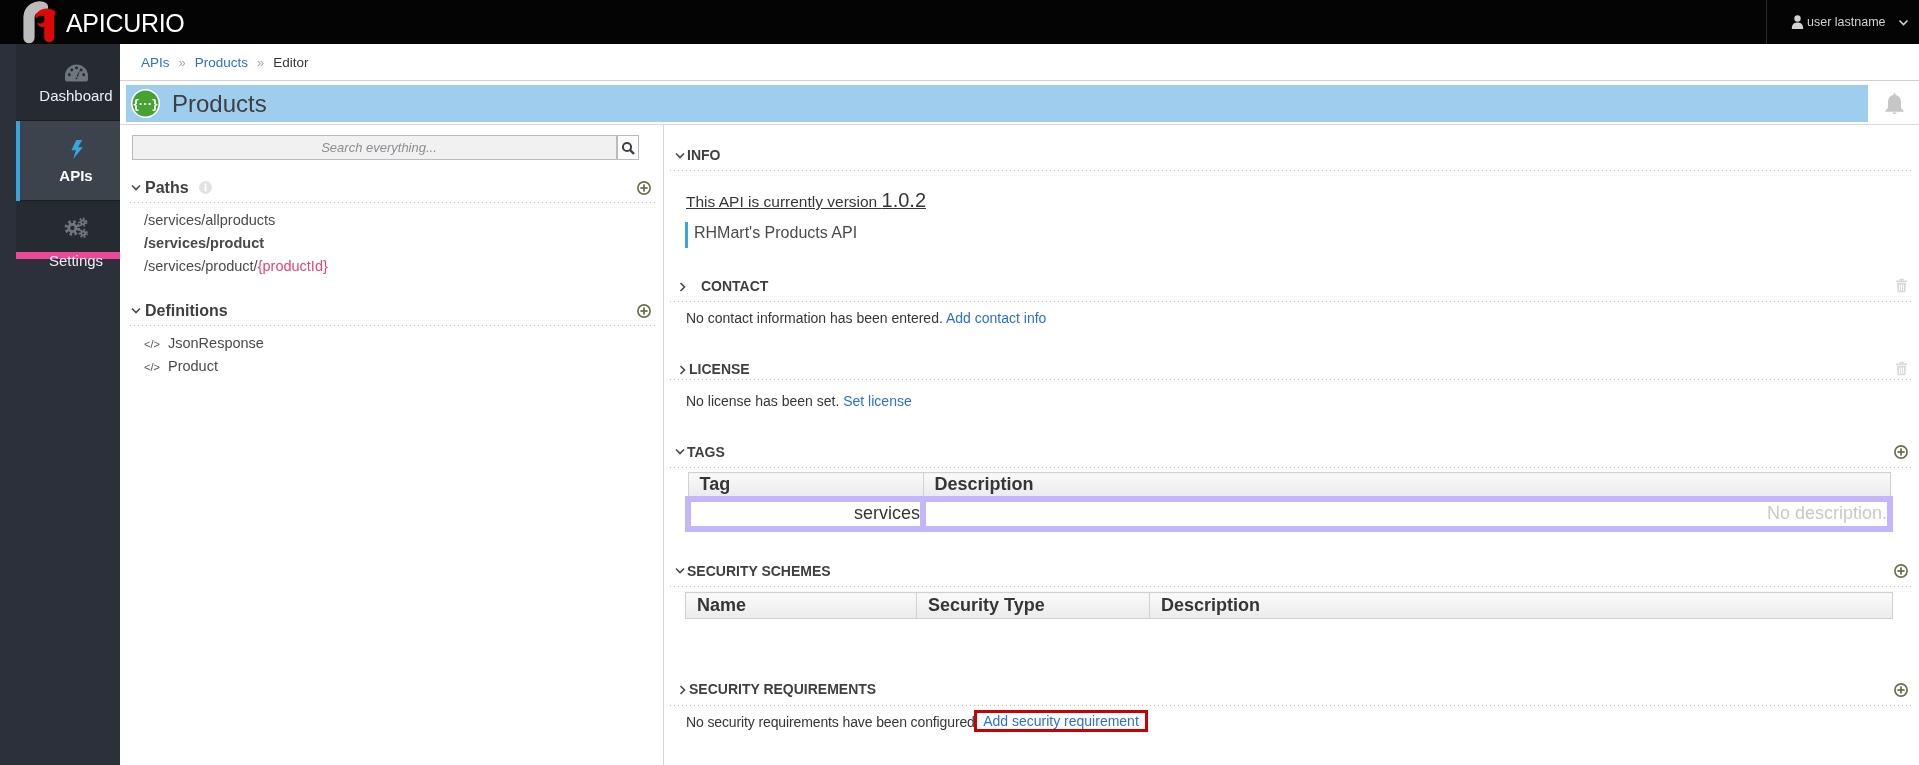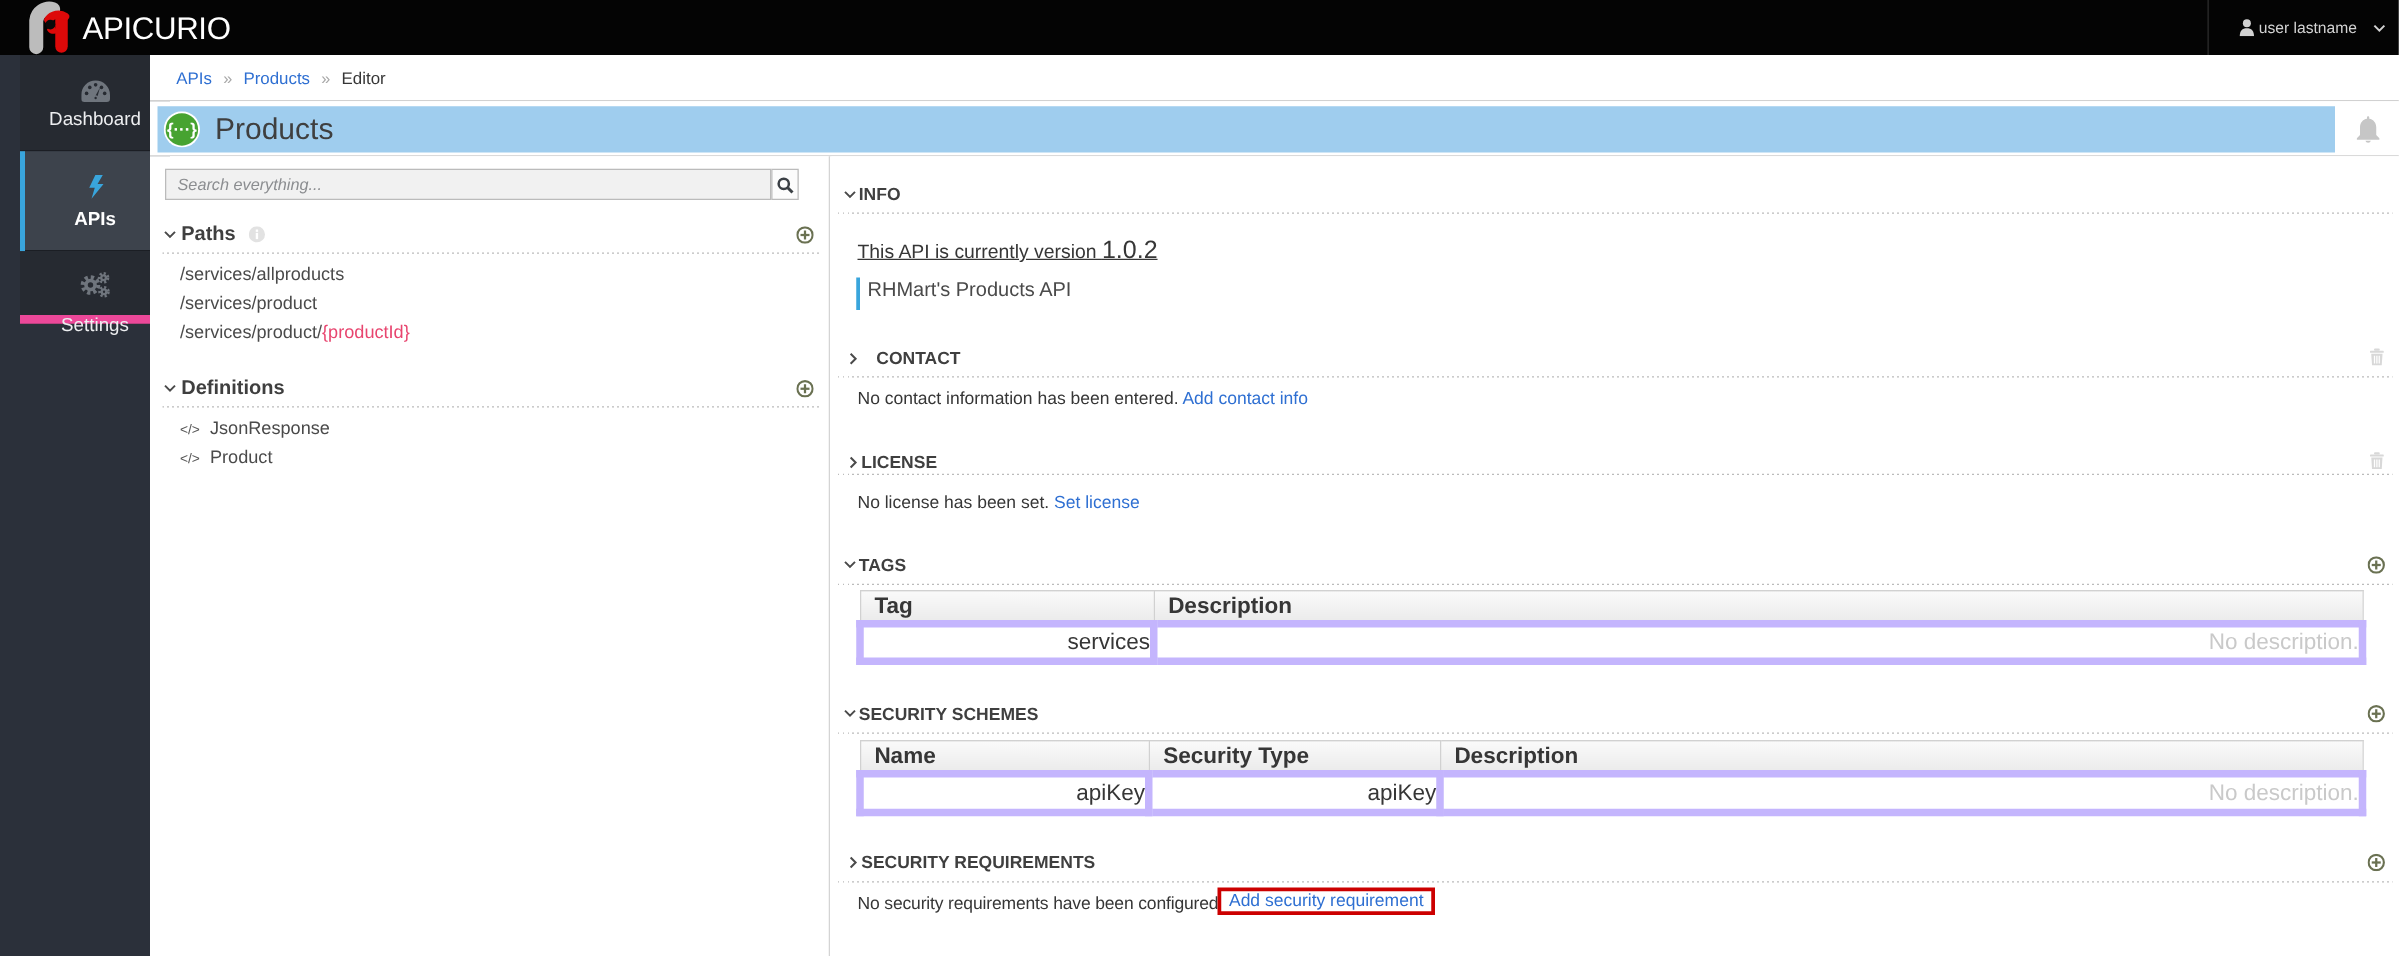--- a/index.html
+++ b/index.html
@@ -33,21 +33,21 @@
 
   
   #titlearea { position:absolute; left:120px; top:81px; width:1799px; height:44px; background:#fff;
     border-bottom:1px solid #dadada; }
   #bluebar { position:absolute; left:6px; top:4px; width:1742px; height:37px; background:#9fcdee; }
   #apititle { position:absolute; left:46px; top:0; height:37px; line-height:37px;
     font-size:24px; color:#3f3f3f; }
 
   
   #master { position:absolute; left:120px; top:125px; width:544px; height:640px; background:#fff;
-    border-right:1px solid #d4d4d4; }
+    border-right:1px solid #d4d4d4;text-align:center; }
   #detail { position:absolute; left:665px; top:125px; width:1254px; height:640px; background:#fff; }
 
   
   #searchbox { position:absolute; left:12px; top:10px; width:485px; height:25px;
     background:#f1f1f1; border:1px solid #bbb; color:#8b8d90; font-style:italic;
     font-size:13px; line-height:23px; padding-left:9px; }
   #searchbtn { position:absolute; left:497px; top:10px; width:22px; height:25px;
     background:#fcfcfc; border:1px solid #bbb; }
 
   .secline { position:absolute; height:1px; background:repeating-linear-gradient(90deg,#bbb 0,#bbb 1px,transparent 1px,transparent 4px); }
@@ -162,21 +162,21 @@
     <rect x="5.6" y="2.6" width="1.9" height="1.9" fill="#fff"></rect>
   </svg>
   <svg class="abs" style="left:517px; top:56px;" width="14" height="14" viewBox="0 0 14 14">
     <circle cx="7" cy="7" r="6.1" stroke="#6a7152" stroke-width="1.7" fill="none"></circle>
     <rect x="6.1" y="3.4" width="1.8" height="7.2" fill="#6a7152"></rect>
     <rect x="3.4" y="6.1" width="7.2" height="1.8" fill="#6a7152"></rect>
   </svg>
   <div class="secline" style="left:10px; top:77px; width:526px;"></div>
 
   <div class="item" style="left:24px; top:87px;">/services/allproducts</div>
-  <div class="item" style="left:24px; top:110px;">/services/product</div>
+  <div class="item" style="left:24px; top:110px;font-weight:bold;">/services/product</div>
   <div class="item" style="left:24px; top:133px;">/services/product/<span class="pparam">{productId}</span></div>
 
   <svg class="abs" style="left:11px; top:182px;" width="10" height="7" viewBox="0 0 10 7">
     <polyline points="1,1.5 5,5.5 9,1.5" stroke="#4a4a4a" stroke-width="1.6" fill="none"></polyline>
   </svg>
   <div class="sechead" style="left:25px; top:177px; font-size:16px;">Definitions</div>
   <svg class="abs" style="left:517px; top:179px;" width="14" height="14" viewBox="0 0 14 14">
     <circle cx="7" cy="7" r="6.1" stroke="#6a7152" stroke-width="1.7" fill="none"></circle>
     <rect x="6.1" y="3.4" width="1.8" height="7.2" fill="#6a7152"></rect>
     <rect x="3.4" y="6.1" width="7.2" height="1.8" fill="#6a7152"></rect>
@@ -277,25 +277,20 @@
         <col style="width:231px">
         <col style="width:233px">
         <col>
       </colgroup>
     <tbody>
         <tr style="height:26px;">
           <th>Name</th>
           <th>Security Type</th>
           <th>Description</th>
         </tr>
-    <tr style="height:31px;">
-          <td>apiKey</td>
-          <td>apiKey</td>
-          <td class="lightgray">No description.</td>
-        </tr>
   </tbody>
     </table>
 
   <svg class="abs" style="left:14px; top:560px;" width="7" height="10" viewBox="0 0 7 10">
     <polyline points="1.5,1 5.5,5 1.5,9" stroke="#4a4a4a" stroke-width="1.6" fill="none"></polyline>
   </svg>
   <div class="sechead" style="left:24px; top:556px; font-size:14px;">SECURITY REQUIREMENTS</div>
   <svg class="abs" style="left:1229px; top:558px;" width="14" height="14" viewBox="0 0 14 14">
     <circle cx="7" cy="7" r="6.1" stroke="#6a7152" stroke-width="1.7" fill="none"></circle>
     <rect x="6.1" y="3.4" width="1.8" height="7.2" fill="#6a7152"></rect>

